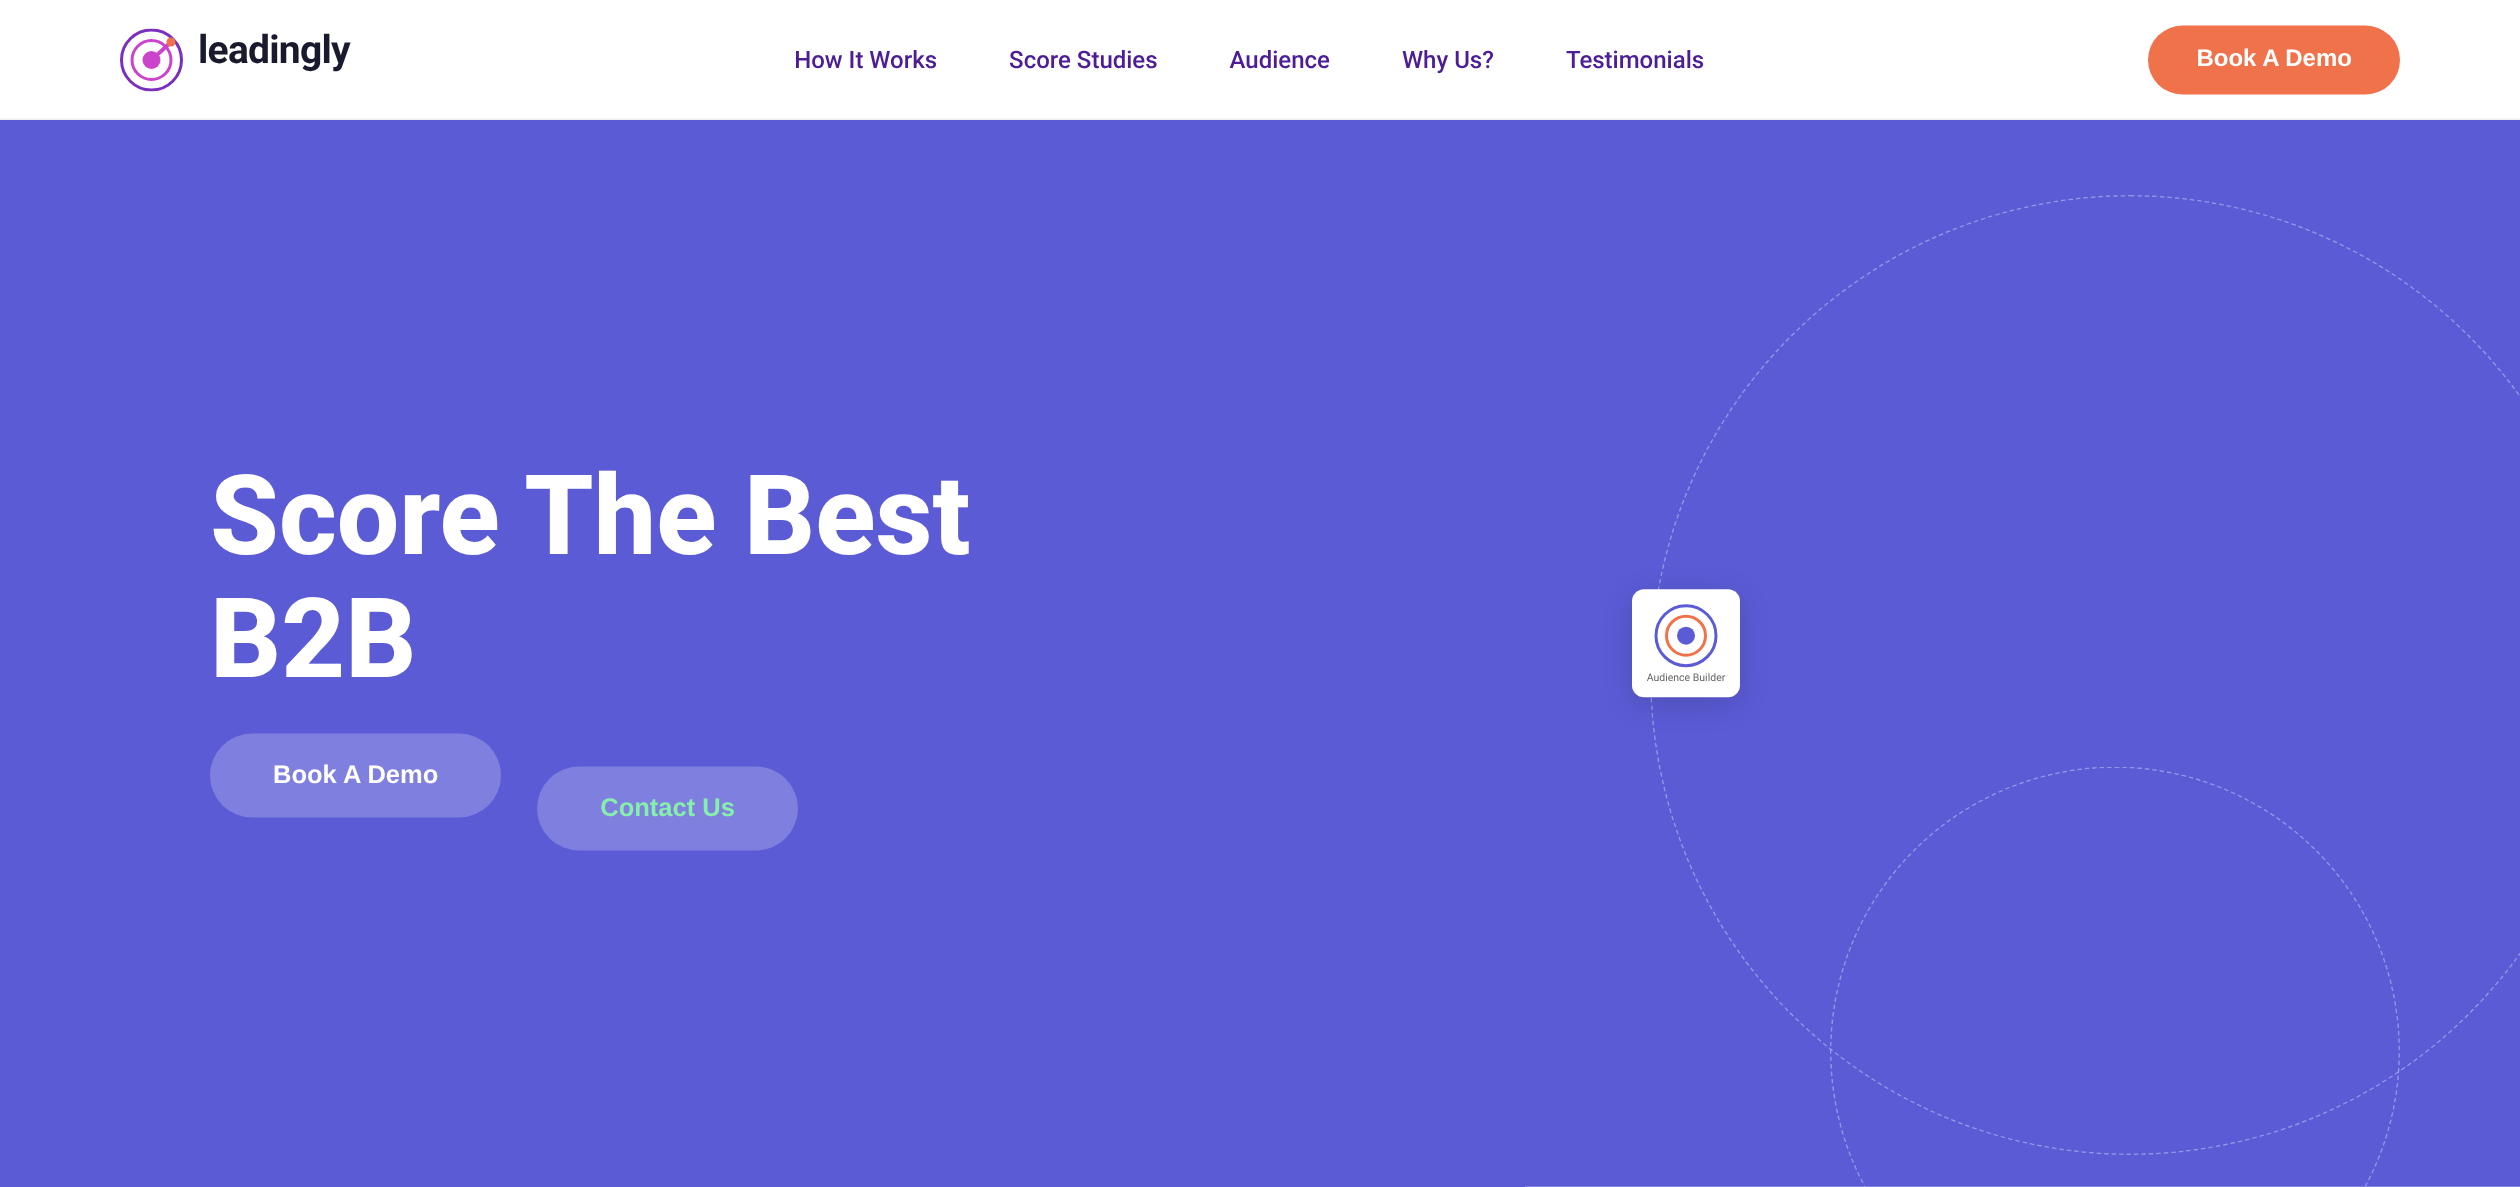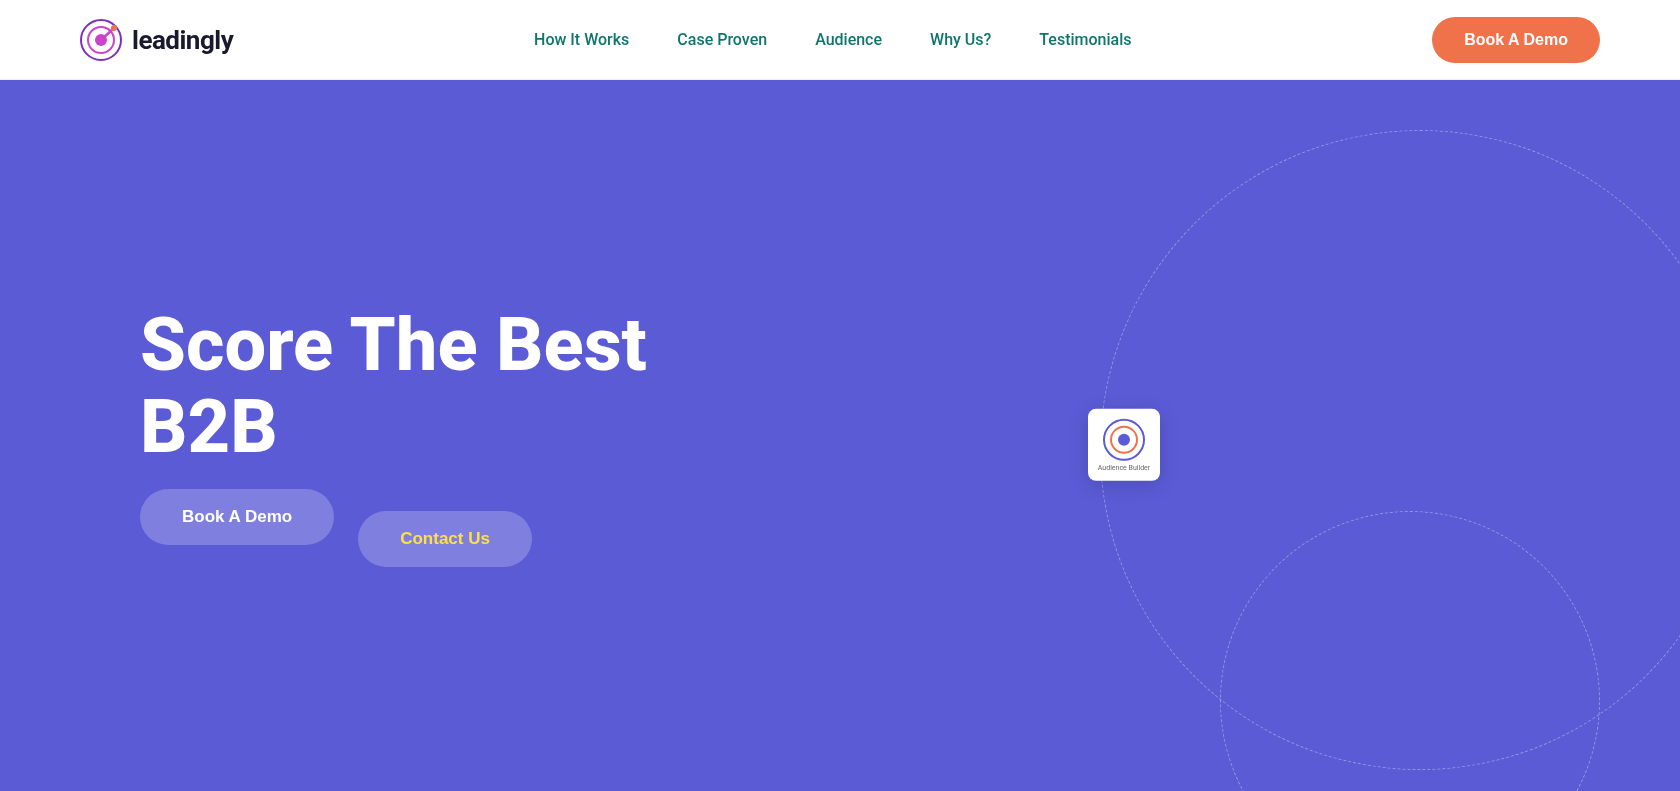--- a/index.html
+++ b/index.html
@@ -23,21 +23,21 @@
       align-items: center;
       justify-content: space-between;
       padding: 0 80px;
       border-bottom: 1px solid #f0f0f0;
       position: relative;
       z-index: 10;
     }
 
     .logo-area {
       display: flex;
-      align-items: center;
+      align-items: flex-start;
       gap: 10px;
     }
 
     .logo-icon {
       width: 42px;
       height: 42px;
     }
 
     .logo-text {
       font-size: 26px;
@@ -48,21 +48,21 @@
 
     .nav-links {
       display: flex;
       align-items: center;
       gap: 48px;
       list-style: none;
     }
 
     .nav-links a {
       text-decoration: none;
-      color: #0f766e;
+      color: #4c1d95;
       font-size: 16px;
       font-weight: 500;
     }
 
     .book-demo-btn-nav {
       background: #F0724A;
       color: #ffffff;
       border: none;
       border-radius: 50px;
       padding: 14px 32px;
@@ -116,21 +116,21 @@
       border: none;
       border-radius: 50px;
       padding: 18px 42px;
       font-size: 17px;
       font-weight: 600;
       cursor: pointer;
     }
 
     .btn-contact-us {
       background: rgba(255, 255, 255, 0.22);
-      color: #fde047;
+      color: #86efac;
       border: none;
       border-radius: 50px;
       padding: 18px 42px;
       font-size: 17px;
       font-weight: 600;
       cursor: pointer;
       margin-top: 44px;
     }
 
     
@@ -166,21 +166,20 @@
       border-radius: 8px;
       width: 72px;
       height: 72px;
       display: flex;
       flex-direction: column;
       align-items: center;
       justify-content: center;
       box-shadow: 0 4px 20px rgba(0,0,0,0.15);
       z-index: 3;
       padding: 6px;
-      margin-top: 16px;
     }
 
     .audience-card-icon {
       width: 44px;
       height: 44px;
     }
 
     .audience-card-label {
       font-size: 7px;
       color: #666;
@@ -202,21 +201,21 @@
       <circle cx="34" cy="9" r="3" fill="#F0724A"></circle>
     </svg>
     <span class="logo-text">leadingly</span>
   </div>
 
   <ul class="nav-links">
     <li>
       <a href="#">How It Works</a>
     </li>
     <li>
-      <a href="#">Case Proven</a>
+      <a href="#">Score Studies</a>
     </li>
     <li>
       <a href="#">Audience</a>
     </li>
     <li>
       <a href="#">Why Us?</a>
     </li>
     <li>
       <a href="#">Testimonials</a>
     </li>

